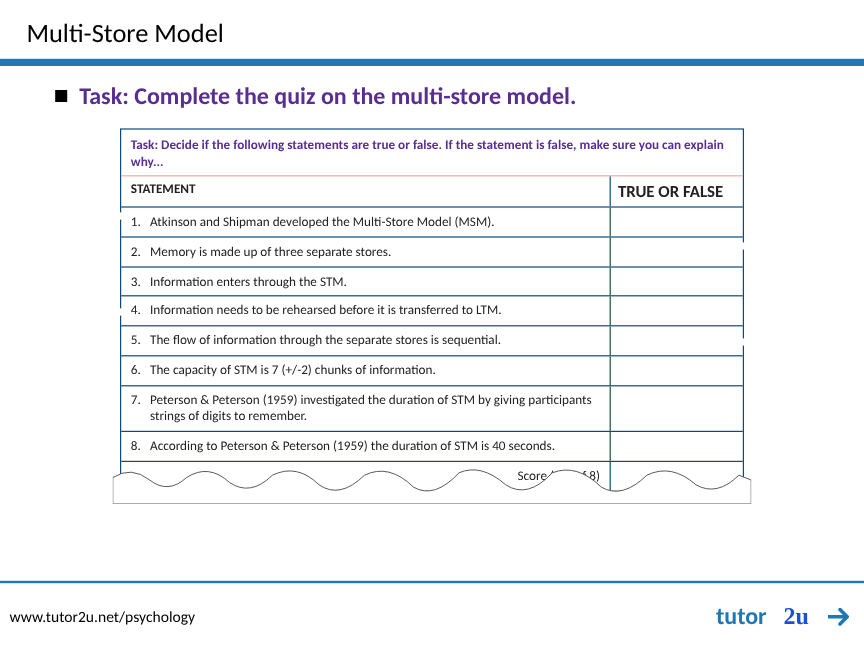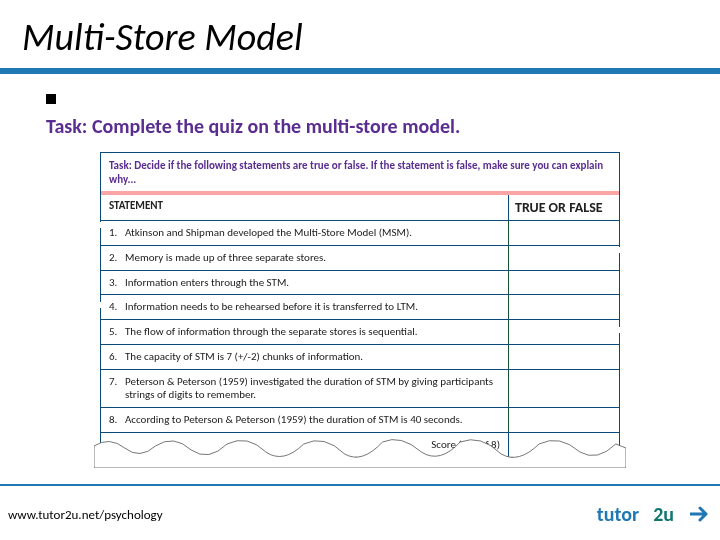--- a/index.html
+++ b/index.html
@@ -1,47 +1,47 @@
 <!DOCTYPE html>
 <html><head>
 <meta charset="utf-8">
 <style>
   * { box-sizing: border-box; margin: 0; padding: 0; }
   html, body { width: 720px; height: 540px; font-family: Calibri, Arial, sans-serif; background: #fff; color: #000; }
   .slide { width: 720px; height: 540px; position: relative; }
-  .title { font-size: 38px; font-weight: 400; padding: 14px 34px 8px 22px; font-style: italic; }
+  .title { font-size: 22px; font-weight: 400; padding: 14px 34px 8px 22px; }
   .hr-blue { height: 6px; background: #1f77b4; margin: 0 0 14px 0; }
   .content { padding: 0 46px; }
-  .bullet-row { display: flex; align-items: flex-start; gap: 10px; margin-bottom: 14px; flex-direction: column; }
+  .bullet-row { display: flex; align-items: flex-start; gap: 10px; margin-bottom: 14px; }
   .bullet { width: 10px; height: 10px; background: #000; margin-top: 6px; flex: 0 0 auto; }
   .task-line { font-size: 20px; font-weight: 700; color: #5a2e91; }
   .quiz-wrap { position: relative; margin: 0 auto; width: 520px; }
   .quiz-box { border: 1px solid #0a4a7a; background: #fff; font-size: 11px; line-height: 1.25; color: #222; }
-  .quiz-task { padding: 6px 8px 4px 8px; color: #5a2e91; font-weight: 700; border-bottom: 4px solid #fca5a5; }
+  .quiz-task { padding: 6px 8px 4px 8px; color: #5a2e91; font-weight: 700; border-bottom: 1px solid #fca5a5; }
   .quiz-head { display: flex; font-weight: 700; border-bottom: 1px solid #0a4a7a; }
   .quiz-head .col-s { flex: 1 1 auto; padding: 4px 8px; border-right: 1px solid #0a4a7a; }
   .quiz-head .col-t { flex: 0 0 110px; padding: 4px 6px; font-size: 14px; }
   .quiz-row { display: flex; border-bottom: 1px solid #0a4a7a; }
   .quiz-row .col-n { flex: 0 0 24px; padding: 5px 4px 5px 8px; border-right: 0; }
   .quiz-row .col-s { flex: 1 1 auto; padding: 5px 4px 5px 0; border-right: 1px solid #14532d; }
   .quiz-row .col-t { flex: 0 0 110px; padding: 5px 6px; }
   .score-row { display:flex; }
   .score-row .col-s { flex: 1 1 auto; padding: 5px 8px; text-align: right; border-right: 1px solid #0a4a7a; }
   .score-row .col-t { flex: 0 0 110px; padding: 5px 6px; }
   
   .torn { position: absolute; left: -6px; right: -6px; bottom: -10px; height: 34px; pointer-events: none; }
   .torn svg { width: 100%; height: 100%; display: block; }
   
   .nick { position:absolute; width:8px; height:6px; background:#fff; }
   .footer { position: absolute; left: 0; right: 0; bottom: 14px; display: flex; align-items: center; justify-content: space-between; padding: 0 8px; }
   .hr-thin { position:absolute; left:0; right:0; bottom:54px; height:2px; background:#1f77b4; }
   .url { font-size: 13px; color: #000; }
   .logo { display: flex; align-items: center; gap: 14px; font-weight: 700; }
   .logo .t1 { color:#1f77b4; font-size:20px; }
-  .logo .t2 { color:#0f766e; font-size:20px; }
+  .logo .t2 { color:#1d4ed8; font-size:20px;font-family:Liberation Serif, serif; }
   .logo .arrow { display:inline-block; margin-left:2px; }
   .logo .arrow svg { display:block; }
 </style>
 </head>
 <body>
 
 <div class="slide">
 
   <div class="title">Multi-Store Model</div>
   <div class="hr-blue"></div>

